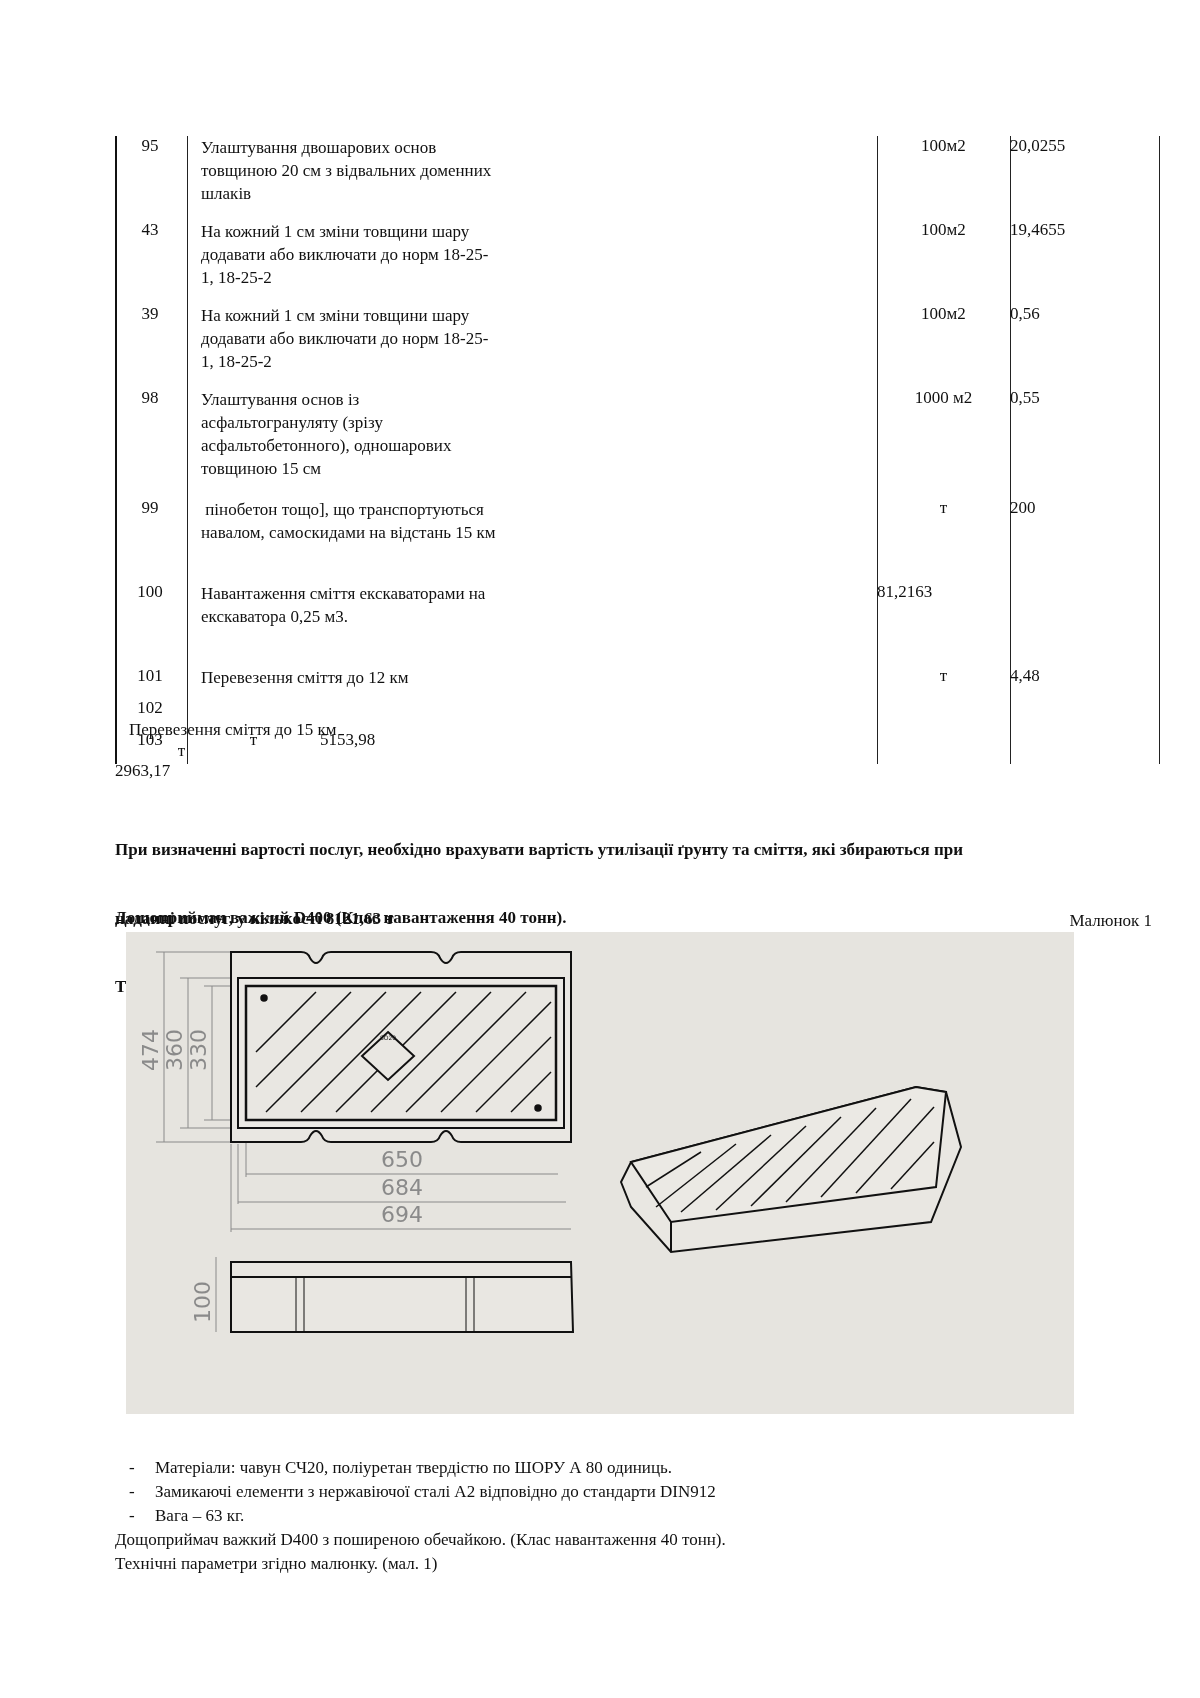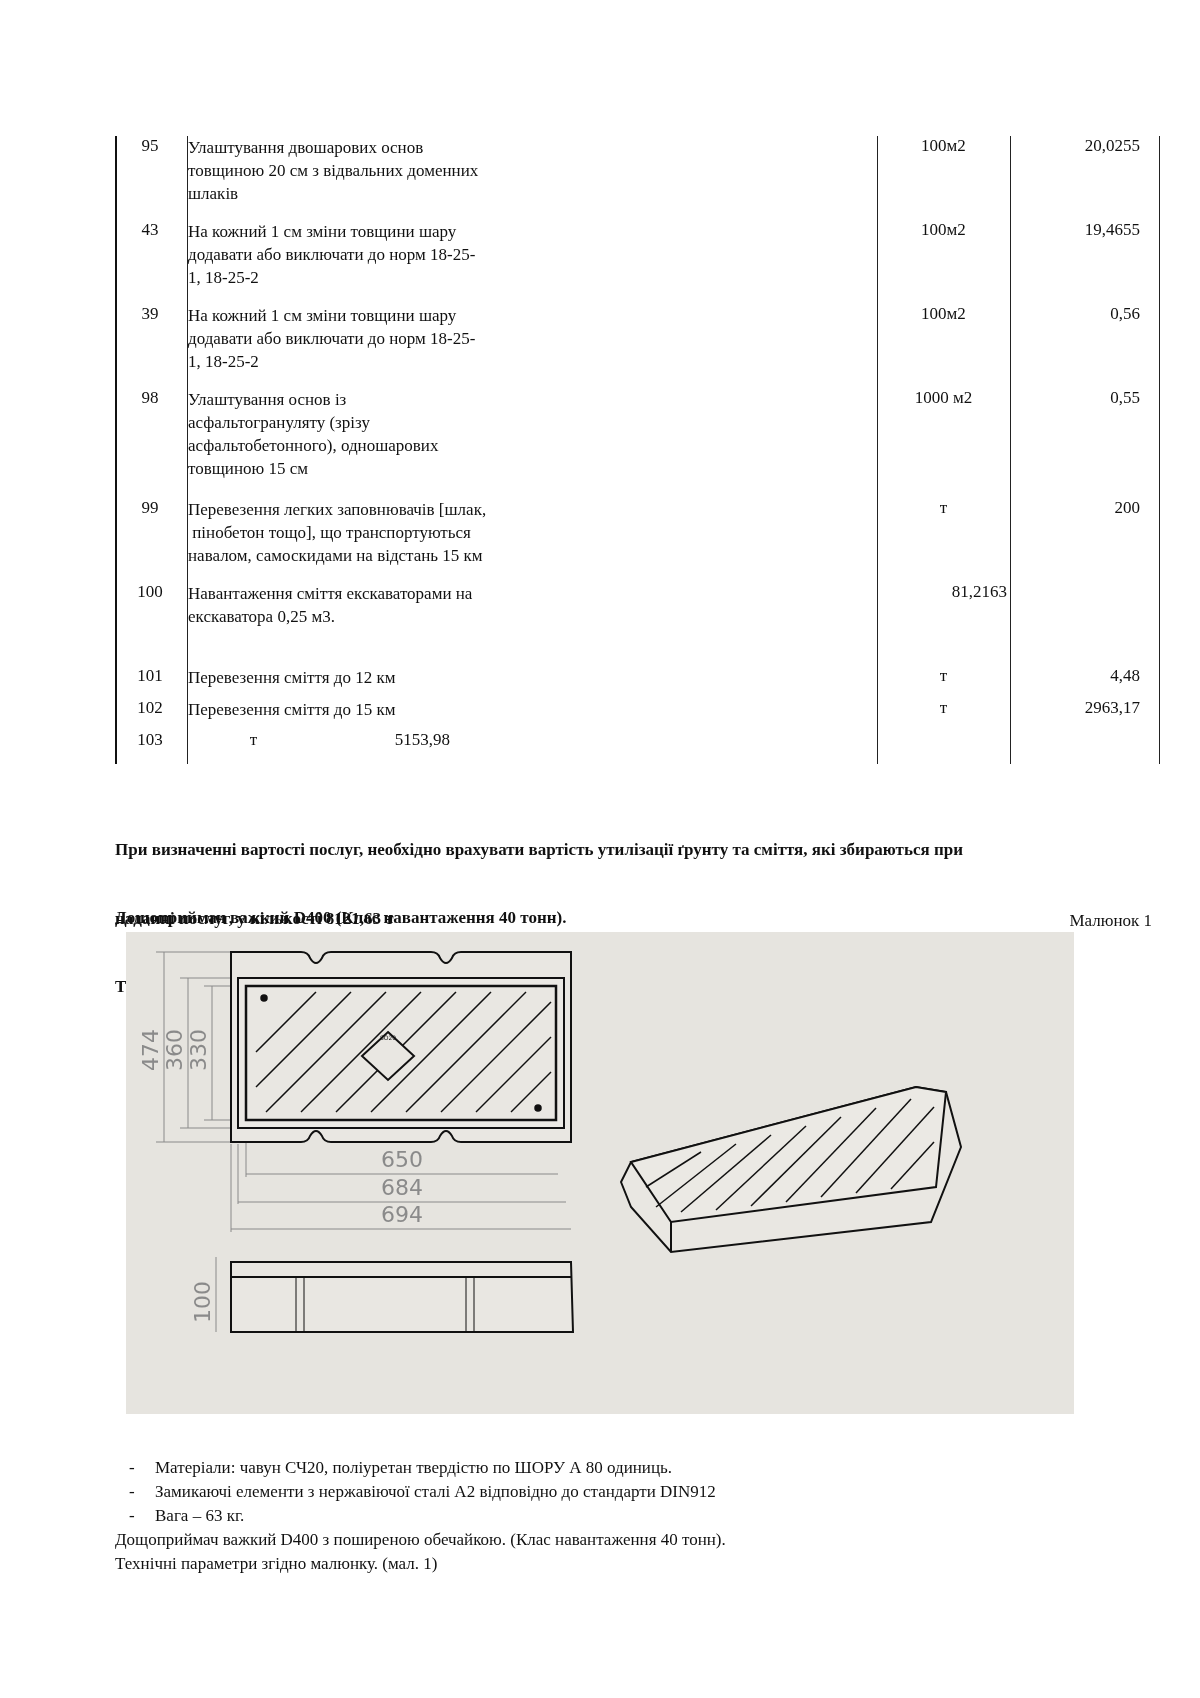--- a/index.html
+++ b/index.html
@@ -6,23 +6,23 @@
     body { width: 1200px; height: 1698px; position: relative; overflow: hidden;
            font-family: "Liberation Serif", "DejaVu Serif", serif; color: #111; font-size: 17px; }
     .page { position: absolute; left: 0; top: 0; width: 1200px; height: 1698px; margin-top: 24px; }
 
     
     .tbl { position: absolute; left: 115px; top: 112px; width: 1045px; }
     .tbl .vline { position: absolute; top: 0; width: 0; border-left: 1px solid #222; }
     .tbl .vline.outer-left { border-left: 2px solid #111; }
     .row { position: relative; display: flex; }
     .c-num { width: 72px; text-align: center; padding-right: 2px; box-sizing: border-box; }
-    .c-desc { width: 690px; padding-left: 1px; box-sizing: border-box; line-height: 23px; }
+    .c-desc { width: 690px; padding-left: 14px; box-sizing: border-box; line-height: 23px; }
     .c-unit { width: 133px; text-align: center; }
-    .c-qty  { width: 140px; text-align: right; padding-right: 10px; box-sizing: border-box; }
+    .c-qty  { width: 140px; padding-right: 10px; box-sizing: border-box; }
     .desc-line { display: block; white-space: pre; }
 
     .para { position: absolute; left: 115px; line-height: 23px; white-space: pre; font-weight: bold; }
     .fig-label { position: absolute; right: 48px; top: 887px; }
 
     .figure { position: absolute; left: 126px; top: 908px; width: 948px; height: 482px; background: #e6e4df; }
     .figure svg { position: absolute; left: 0; top: 0; }
     .dim { font-family: "DejaVu Sans", sans-serif; fill: #8a8a8a; font-size: 22px; }
 
     .bullets { position: absolute; left: 115px; top: 1432px; line-height: 24px; }
@@ -79,21 +79,20 @@
             <span class="desc-line">асфальтогрануляту (зрізу</span>
             <span class="desc-line">асфальтобетонного), одношарових</span>
             <span class="desc-line">товщиною 15 см</span>
           </div>
           <div class="c-unit">1000 м2</div>
           <div class="c-qty">0,55</div>
         </div>
         <div class="row" style="height: 84px;">
           <div class="c-num">99</div>
           <div class="c-desc">
-            <span class="desc-line">Перевезення легких заповнювачів [шлак,</span>
             <span class="desc-line"> пінобетон тощо], що транспортуються</span>
             <span class="desc-line">навалом, самоскидами на відстань 15 км</span>
           </div>
           <div class="c-unit">т</div>
           <div class="c-qty">200</div>
         </div>
         <div class="row" style="height: 84px;">
           <div class="c-num">100</div>
           <div class="c-desc">
             <span class="desc-line">Навантаження сміття екскаваторами на</span>
@@ -102,21 +101,21 @@
           <div class="c-qty">81,2163</div>
         </div>
         <div class="row" style="height: 32px;">
           <div class="c-num">101</div>
           <div class="c-desc">
             <span class="desc-line">Перевезення сміття до 12 км</span>
           </div>
           <div class="c-unit">т</div>
           <div class="c-qty">4,48</div>
         </div>
-        <div class="row" style="height: 32px;">
+        <div class="row" style="height: 32px; flex-direction: column;">
           <div class="c-num">102</div>
           <div class="c-desc">
             <span class="desc-line">Перевезення сміття до 15 км</span>
           </div>
           <div class="c-unit">т</div>
           <div class="c-qty">2963,17</div>
         </div>
         <div class="row" style="height: 32px;">
           <div class="c-num">103</div>
           <div class="c-unit">т</div>

